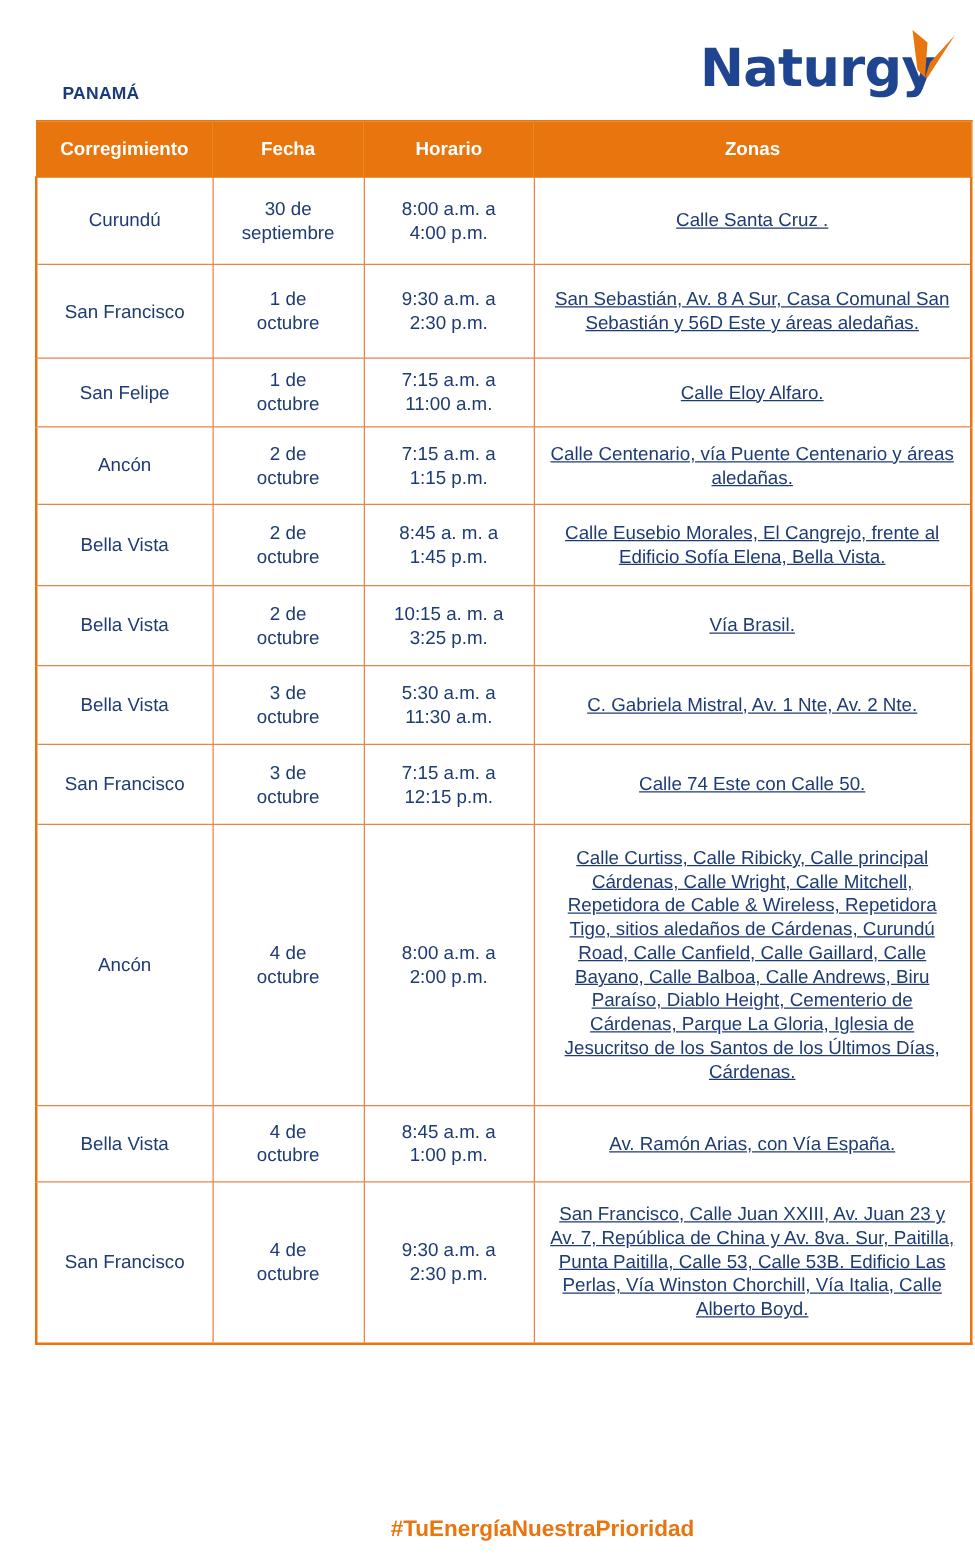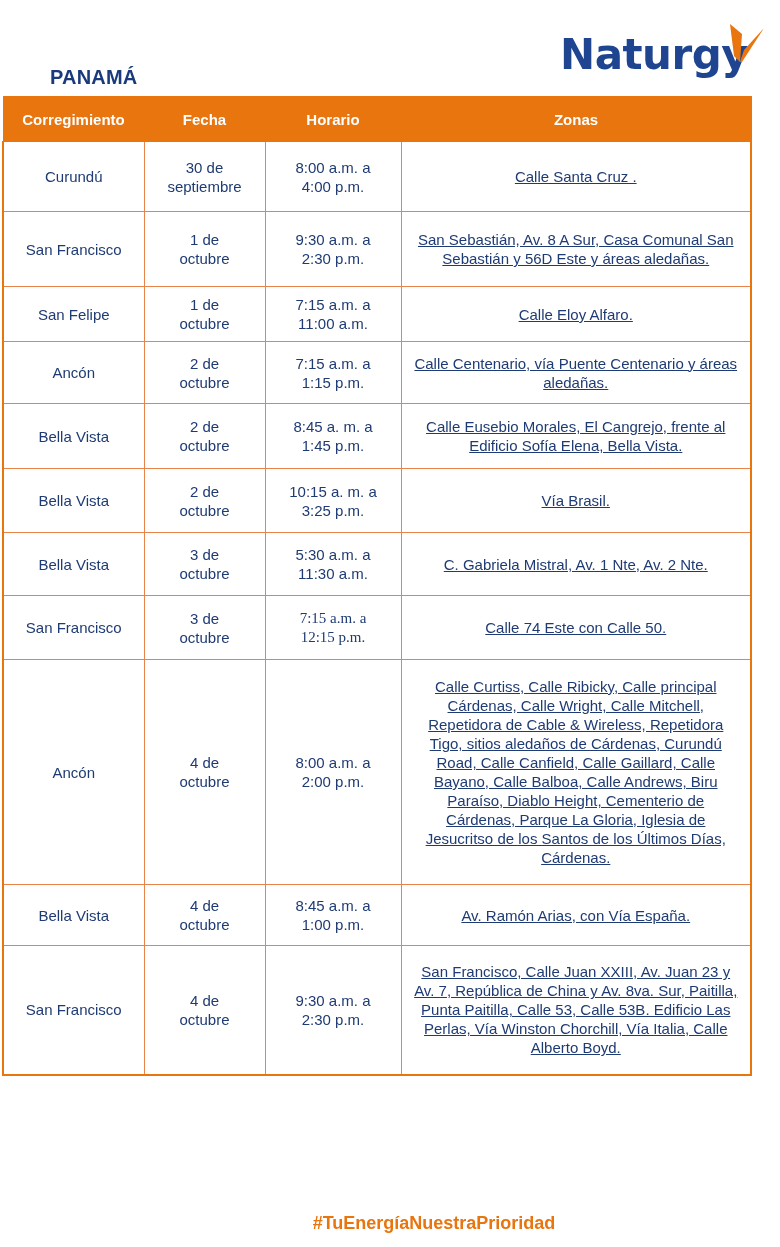--- a/index.html
+++ b/index.html
@@ -1,21 +1,21 @@
 <!DOCTYPE html>
 <html><head>
 <meta charset="utf-8">
 <style>
   html, body { margin:0; padding:0; background:#ffffff; }
   body { width:780px; height:1247px; position:relative; overflow:hidden; font-family:"Liberation Sans", sans-serif; }
-  .country { position:absolute; left:50px; top:66px; font-size:20px; font-weight:bold; color:#1a3a7c; letter-spacing:0.2px; }
+  .country { position:absolute; left:50px; top:66px; font-size:14px; font-weight:bold; color:#1a3a7c; letter-spacing:0.2px; }
   .logo { position:absolute; left:560px; top:22px; height:60px; width:210px; }
   .logo-text { position:absolute; left:0; top:8px; font-size:42px; font-weight:bold; color:#1f4591; letter-spacing:-0.5px; font-family:"DejaVu Sans", sans-serif; }
   .logo svg { position:absolute; left:166px; top:0; }
-  table.sched { position:absolute; left:2px; top:96px; width:748px; border-collapse:collapse; table-layout:fixed;border-radius:13px; }
+  table.sched { position:absolute; left:28px; top:96px; width:748px; border-collapse:collapse; table-layout:fixed;border-radius:13px; }
   table.sched th { background:#e8750e; color:#ffffff; font-size:15px; font-weight:bold; height:44px; padding:0; text-align:center; border:1px solid #e8750e; }
   table.sched td { border:1.5px solid #e8834a; color:#1f3b73; font-size:15px; line-height:19px; text-align:center; vertical-align:middle; padding:0 6px; }
   table.sched tr.row td:first-child { border-left:2px solid #e8750e; }
   table.sched tr.row td:last-child { border-right:2px solid #e8750e;text-decoration:underline; }
   table.sched tr.row:last-child td { border-bottom:2px solid #e8750e; }
   .hashtag { position:absolute; left:0; width:780px; top:1213px; text-align:center; font-size:18px; font-weight:bold; color:#e8750e;padding-left:44px; }
 </style>
 </head>
 <body>
 
@@ -144,21 +144,21 @@
         </td>
       </tr>
       <tr class="row" style="height: 64px;">
         <td>
           <div style="max-width: 8.5em; margin: 0px auto;">San Francisco</div>
         </td>
         <td>
           <div style="max-width: 5.2em; margin: 0px auto;">3 de octubre</div>
         </td>
         <td>
-          <div style="max-width: 6.6em; margin: 0px auto; font-family: Liberation Serif, serif;">7:15 a.m. a 12:15 p.m.</div>
+          <div style="max-width: 6.6em; margin: 0px auto;">7:15 a.m. a 12:15 p.m.</div>
         </td>
         <td>
           <div style="padding: 0px 4px;">Calle 74 Este con Calle 50.</div>
         </td>
       </tr>
       <tr class="row" style="height: 225px;">
         <td>
           <div style="max-width: 8.5em; margin: 0px auto;">Ancón</div>
         </td>
         <td>

